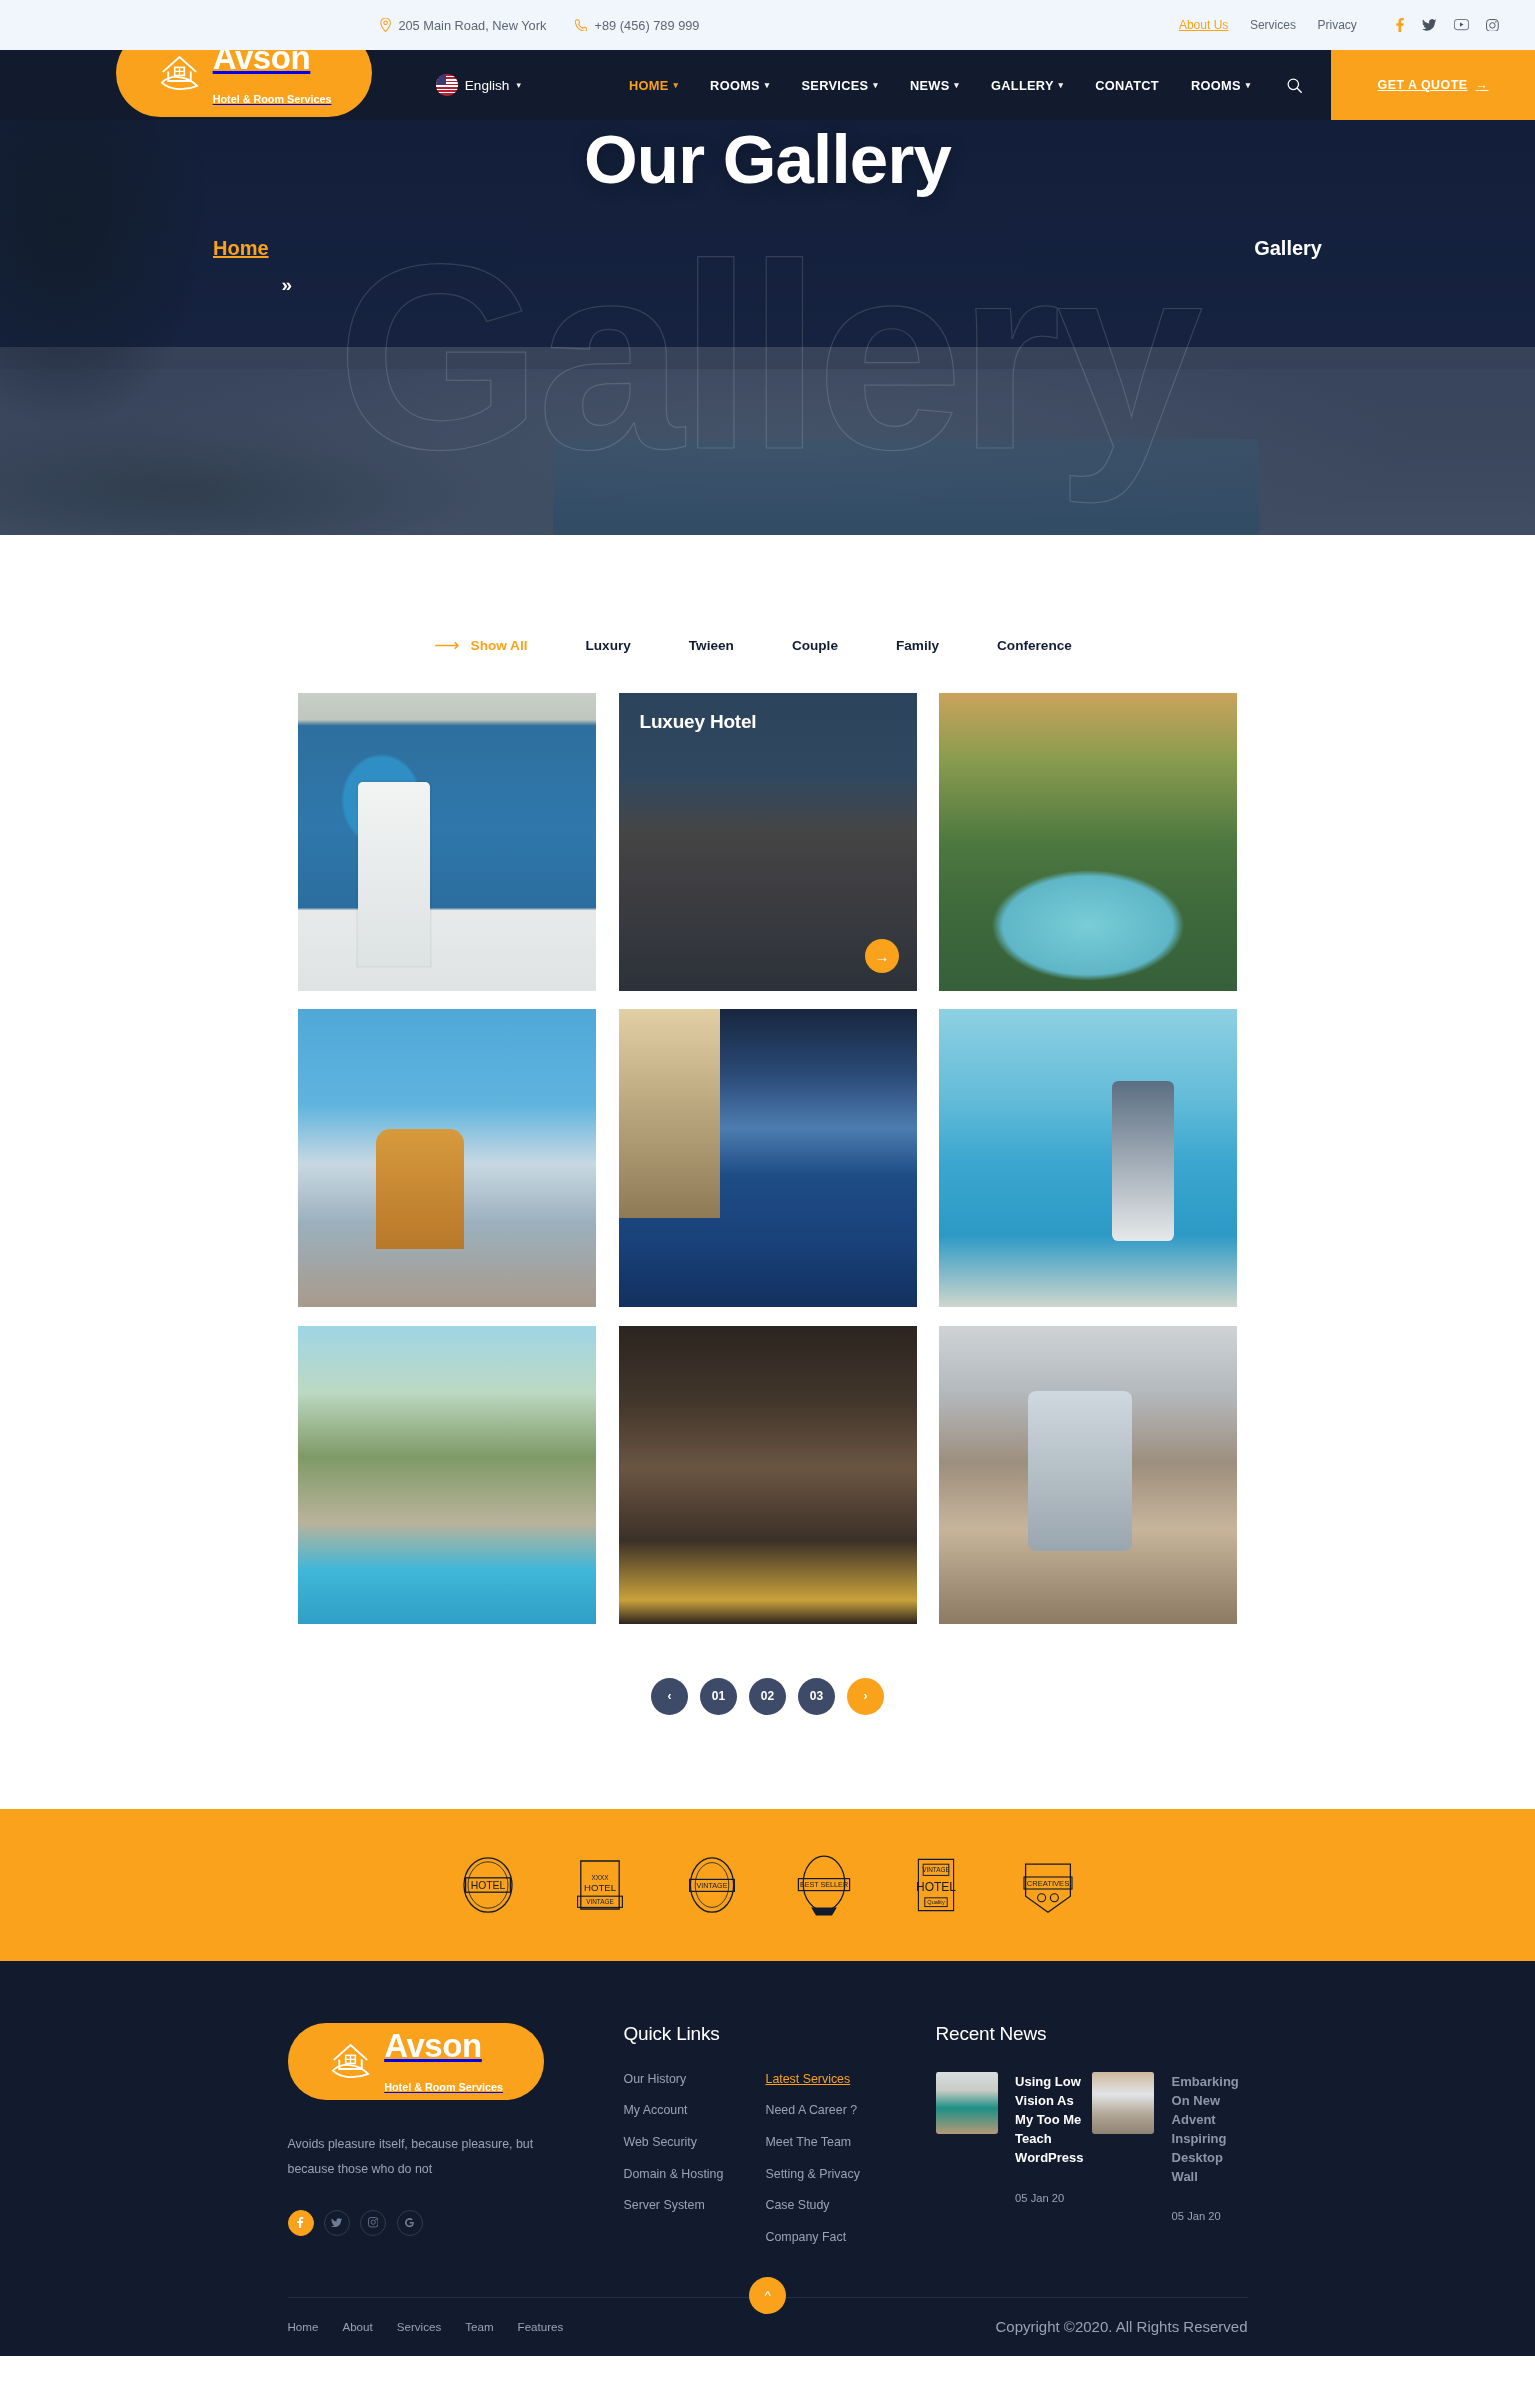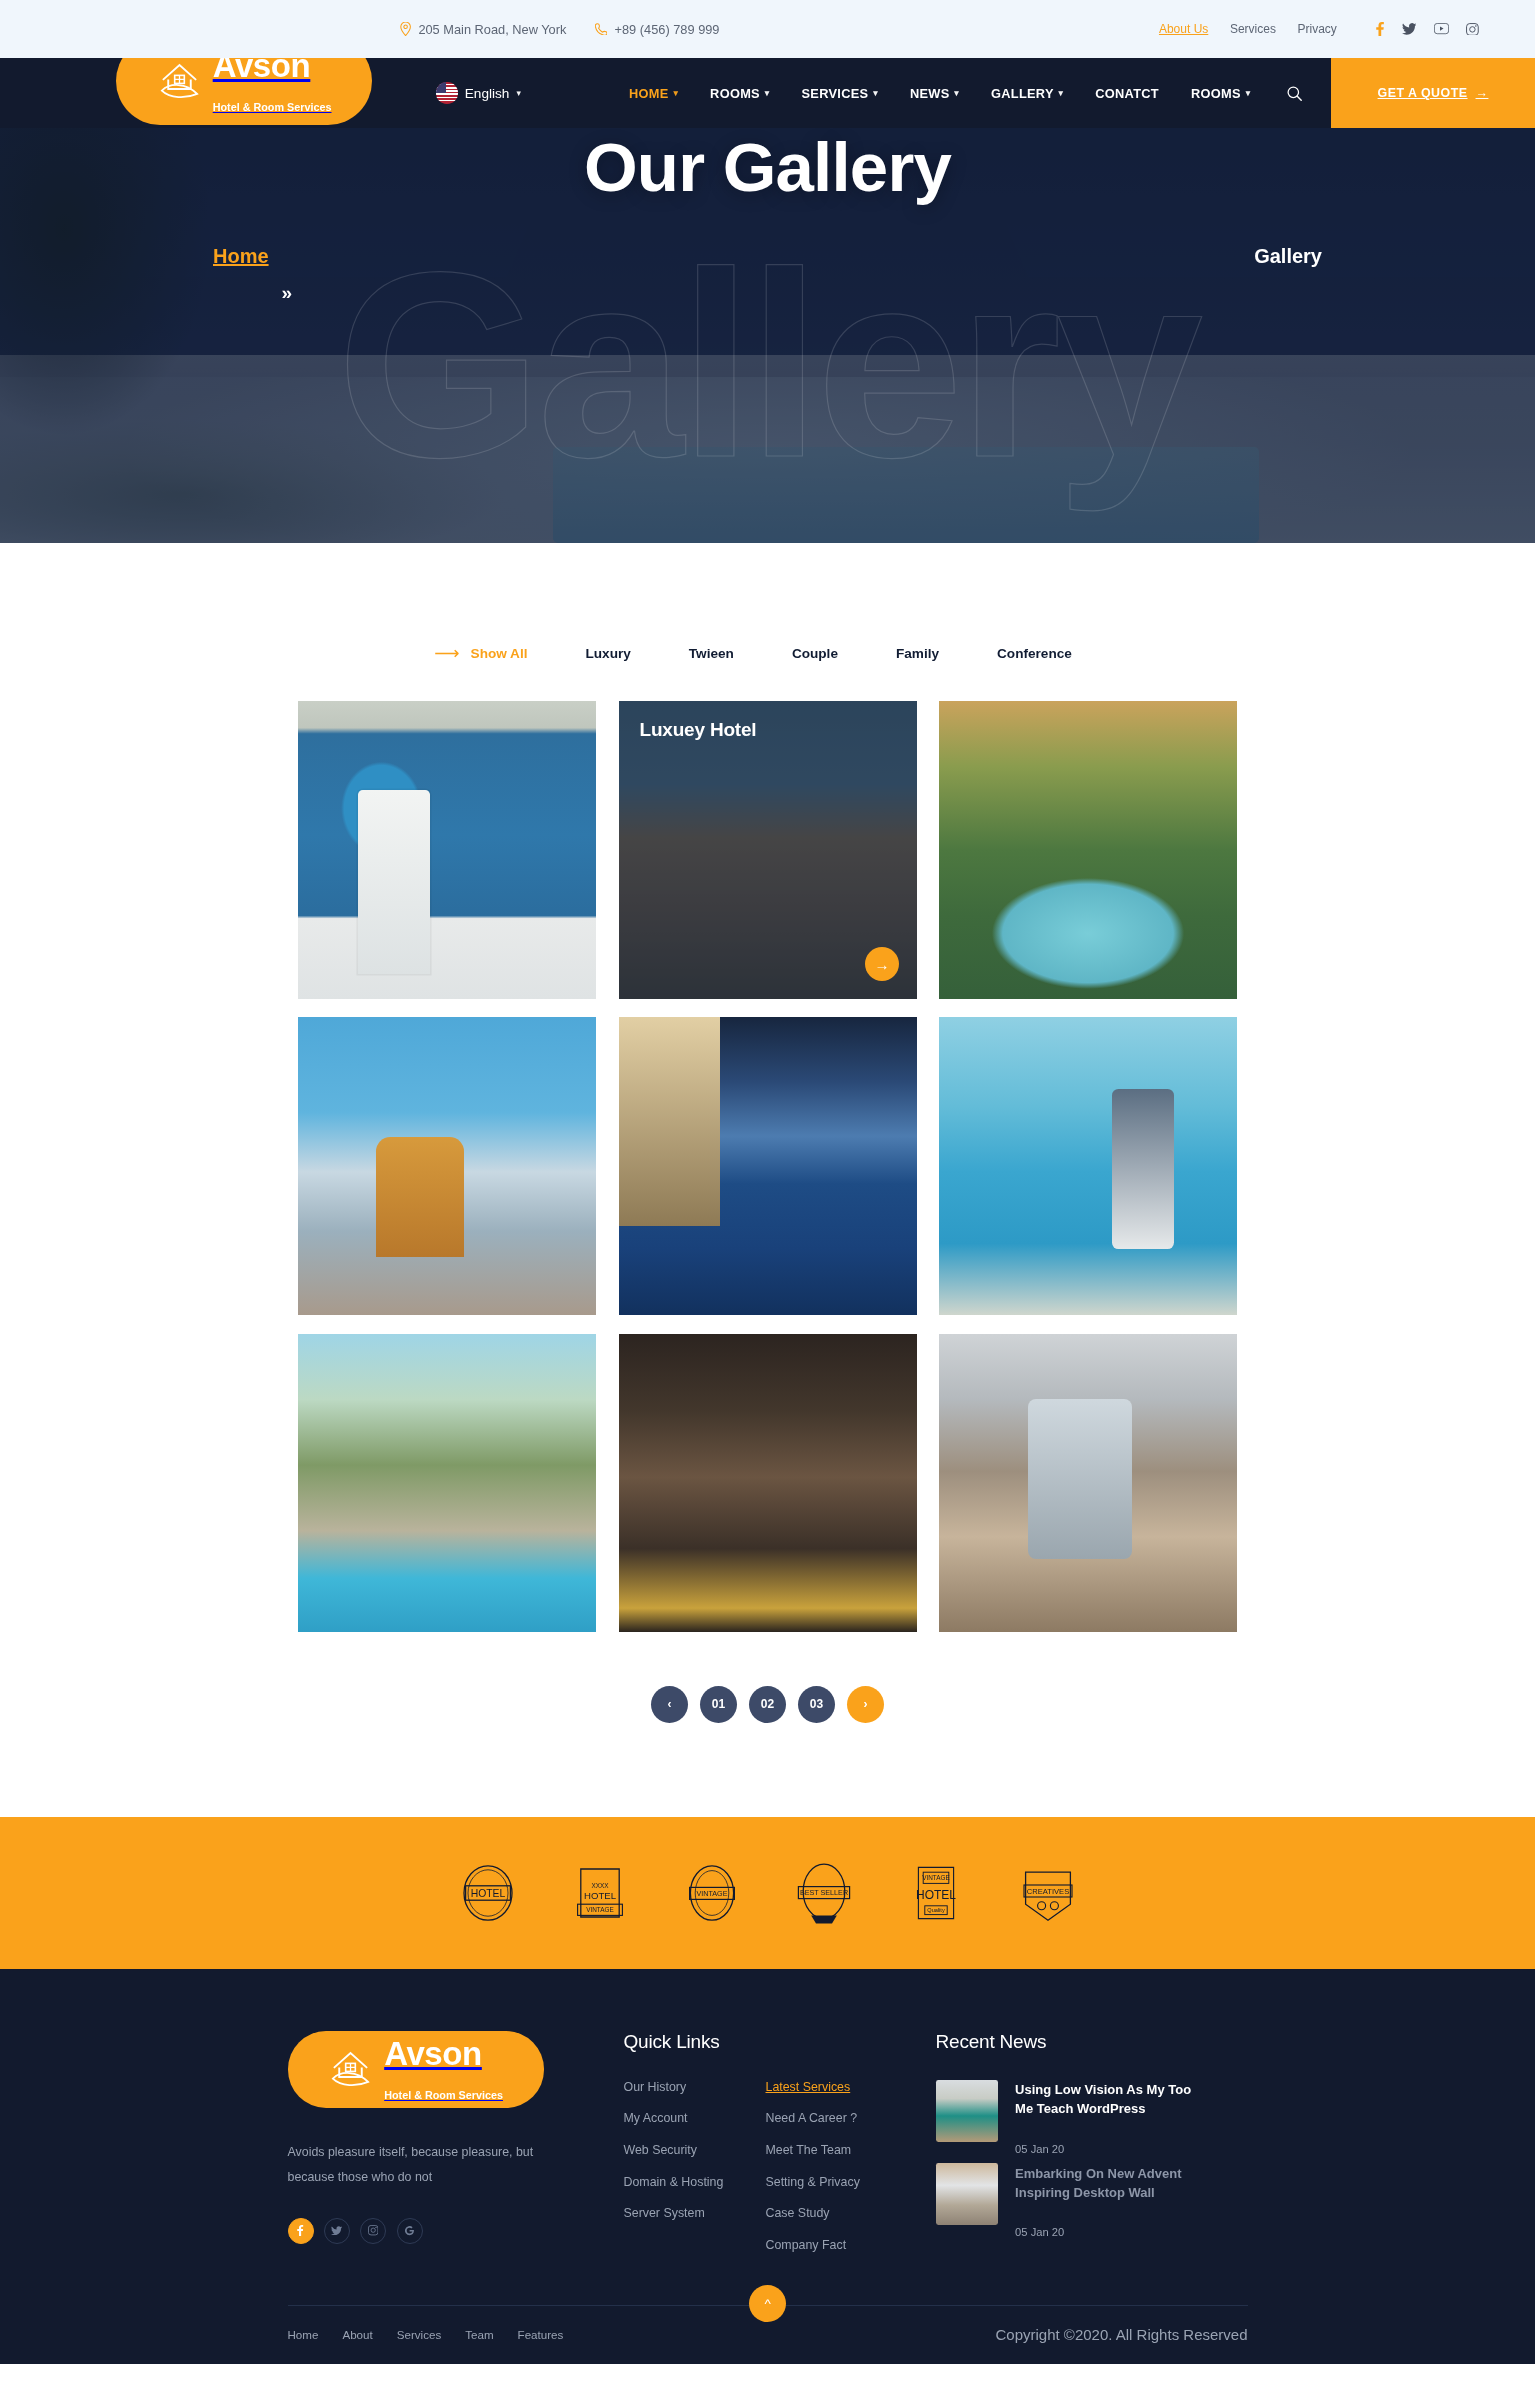--- a/index.html
+++ b/index.html
@@ -1,19 +1,19 @@
 <!DOCTYPE html>
 <html style="font-size:12.8px"><head>
 <meta charset="utf-8">
 <style>
   *{box-sizing:border-box;margin:0;padding:0}
   html,body{width:1535px;height:2401px;background:#fff;font-family:"Liberation Sans",sans-serif;overflow:hidden}
 
   
-  .topbar{height:58px;background:#f0f6fc;display:flex;align-items:center;padding:0 56px;position:relative;z-index:5}
+  .topbar{height:50px;background:#f0f6fc;display:flex;align-items:center;padding:0 36px;position:relative;z-index:5}
   .tb-left{display:flex;align-items:center;gap:29px;margin-left:344px}
   .tb-info{display:flex;align-items:center;gap:7.2px;color:#5d6675;font-size:12.8px}
   .tb-ico{color:#faa21b;display:flex;align-items:center}
   .tb-right{margin-left:auto;display:flex;align-items:center;gap:21.6px}
   .tb-link{color:#5d6675;font-size:12px;text-decoration:none}
   .tb-link.active{color:#faa21b;text-decoration:underline}
   .tb-soc{display:flex;align-items:center;gap:17.6px;margin-left:17.6px}
   .tb-soc span{color:#4a5261;display:flex;align-items:center}
   .tb-soc span.fb{color:#faa21b}
 
@@ -116,21 +116,21 @@
   .fsoc{display:flex;gap:10.4px;margin-top:27px}
   .fsoc a{width:26px;height:26px;border-radius:50%;border:1.2px solid #2e3a55;color:#6f7c95;display:flex;align-items:center;justify-content:center;text-decoration:none}
   .fsoc a.on{background:#faa21b;border-color:#faa21b;color:#fff}
   .fc2{width:312px}
   .fc3{flex:1}
   .ftitle{color:#fff;font-size:19px;font-weight:400;margin-bottom:27px;letter-spacing:-0.2px}
   .qlcols{display:flex;gap:0}
   .qlc{width:142px;display:flex;flex-direction:column;gap:17.6px}
   .ql{color:#9aa3b3;font-size:12.4px;text-decoration:none}
   .ql.active{color:#faa21b;text-decoration:underline}
-  .news{display:flex;flex-direction:column;gap:8px}
+  .news{display:flex;flex-direction:row;gap:1px}
   .nrow{display:flex;gap:17.6px;align-items:flex-start}
   .nthumb{width:62px;height:62px;flex:none;border-radius:2.4px;overflow:hidden}
   .nt1{background:linear-gradient(to bottom,#d9dde0 0%,#c8ccc5 30%,#1e8f86 58%,#b49a78 100%)}
   .nt2{background:linear-gradient(to bottom,#cdb89c 0%,#e2e4e6 36%,#b2a897 68%,#8e8274 100%)}
   .ntext{padding-top:1.6px}
   .ntitle{color:#fff;font-size:13px;font-weight:700;line-height:1.45;max-width:180px}
   .nrow.dim .ntitle{color:#8d96a8}
   .ndate{color:#9aa3b3;font-size:11.2px;margin-top:24px}
   .sep{width:960px;margin:53px auto 0;height:0.8px;background:#263busy}
   .fsep{width:960px;margin:53px auto 0;height:0.8px;background:#23304a}

